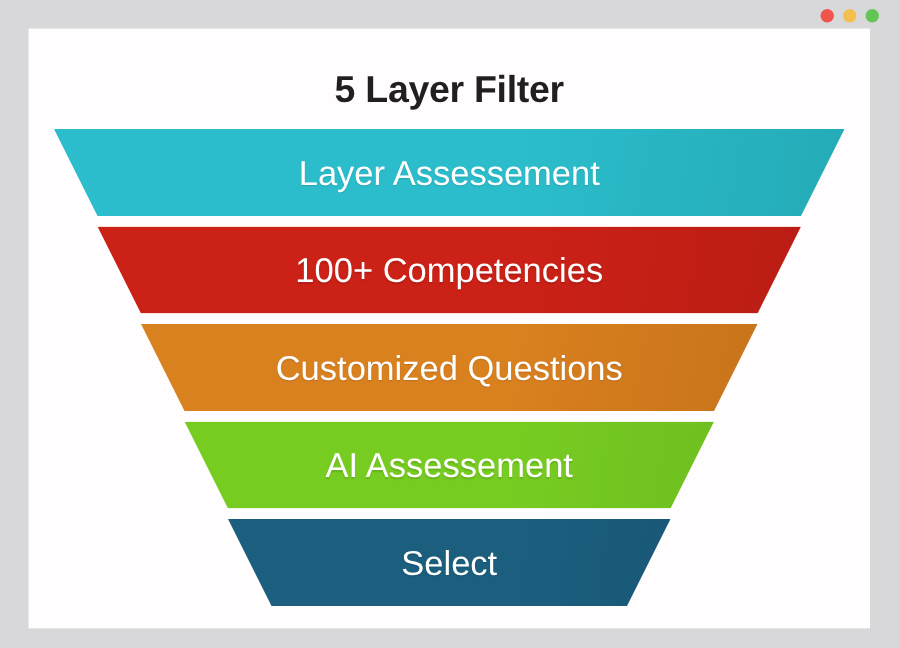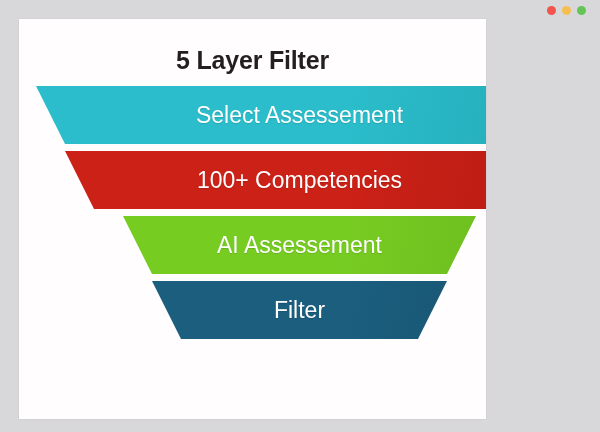--- a/index.html
+++ b/index.html
@@ -31,21 +31,21 @@
     height: 9px;
     border-radius: 50%;
     display: block;
   }
 
   
   #slide-card {
     position: absolute;
     left: 19px;
     top: 19px;
-    width: 467px;
+    width: 561px;
     height: 400px;
     background: #fffdfd;
     box-shadow: 0 0 1px rgba(0,0,0,.18);
     overflow: hidden;
   }
 
   #slide-title {
     position: absolute;
     top: 29px;
     left: 0;
@@ -93,26 +93,29 @@
   <span class="win-dot" style="background: rgb(245, 191, 79);"></span>
   <span class="win-dot" style="background: rgb(98, 197, 84);"></span>
 </div>
 
 <div id="slide-card">
 
   <div id="slide-title">5 Layer Filter</div>
 
   <div id="funnel">
       <div class="funnel-layer" style="background: linear-gradient(100deg, rgb(43, 189, 203) 58%, rgb(36, 169, 182) 100%); clip-path: polygon(3.03% 0%, 96.97% 0%, 91.8% 100%, 8.2% 100%);">
-        <span class="funnel-label">Select Assessement</span>
+        <span class="funnel-label">Layer Assessement</span>
       </div>
       <div class="funnel-layer" style="background: linear-gradient(100deg, rgb(204, 33, 23) 58%, rgb(181, 28, 19) 100%); clip-path: polygon(8.2% 0%, 91.8% 0%, 86.631% 100%, 13.369% 100%);">
         <span class="funnel-label">100+ Competencies</span>
+      </div>
+      <div class="funnel-layer" style="background: linear-gradient(100deg, rgb(217, 128, 31) 58%, rgb(192, 110, 24) 100%); clip-path: polygon(13.369% 0%, 86.631% 0%, 81.462% 100%, 18.538% 100%);">
+        <span class="funnel-label">Customized Questions</span>
       </div>
       <div class="funnel-layer" style="background: linear-gradient(100deg, rgb(119, 204, 34) 58%, rgb(104, 182, 29) 100%); clip-path: polygon(18.538% 0%, 81.462% 0%, 76.292% 100%, 23.708% 100%);">
         <span class="funnel-label">AI Assessement</span>
       </div>
       <div class="funnel-layer" style="background: linear-gradient(100deg, rgb(27, 94, 126) 58%, rgb(23, 81, 109) 100%); clip-path: polygon(23.708% 0%, 76.292% 0%, 71.123% 100%, 28.877% 100%);">
-        <span class="funnel-label">Filter</span>
+        <span class="funnel-label">Select</span>
       </div>
     </div>
 
 </div>
 
 </body></html>

